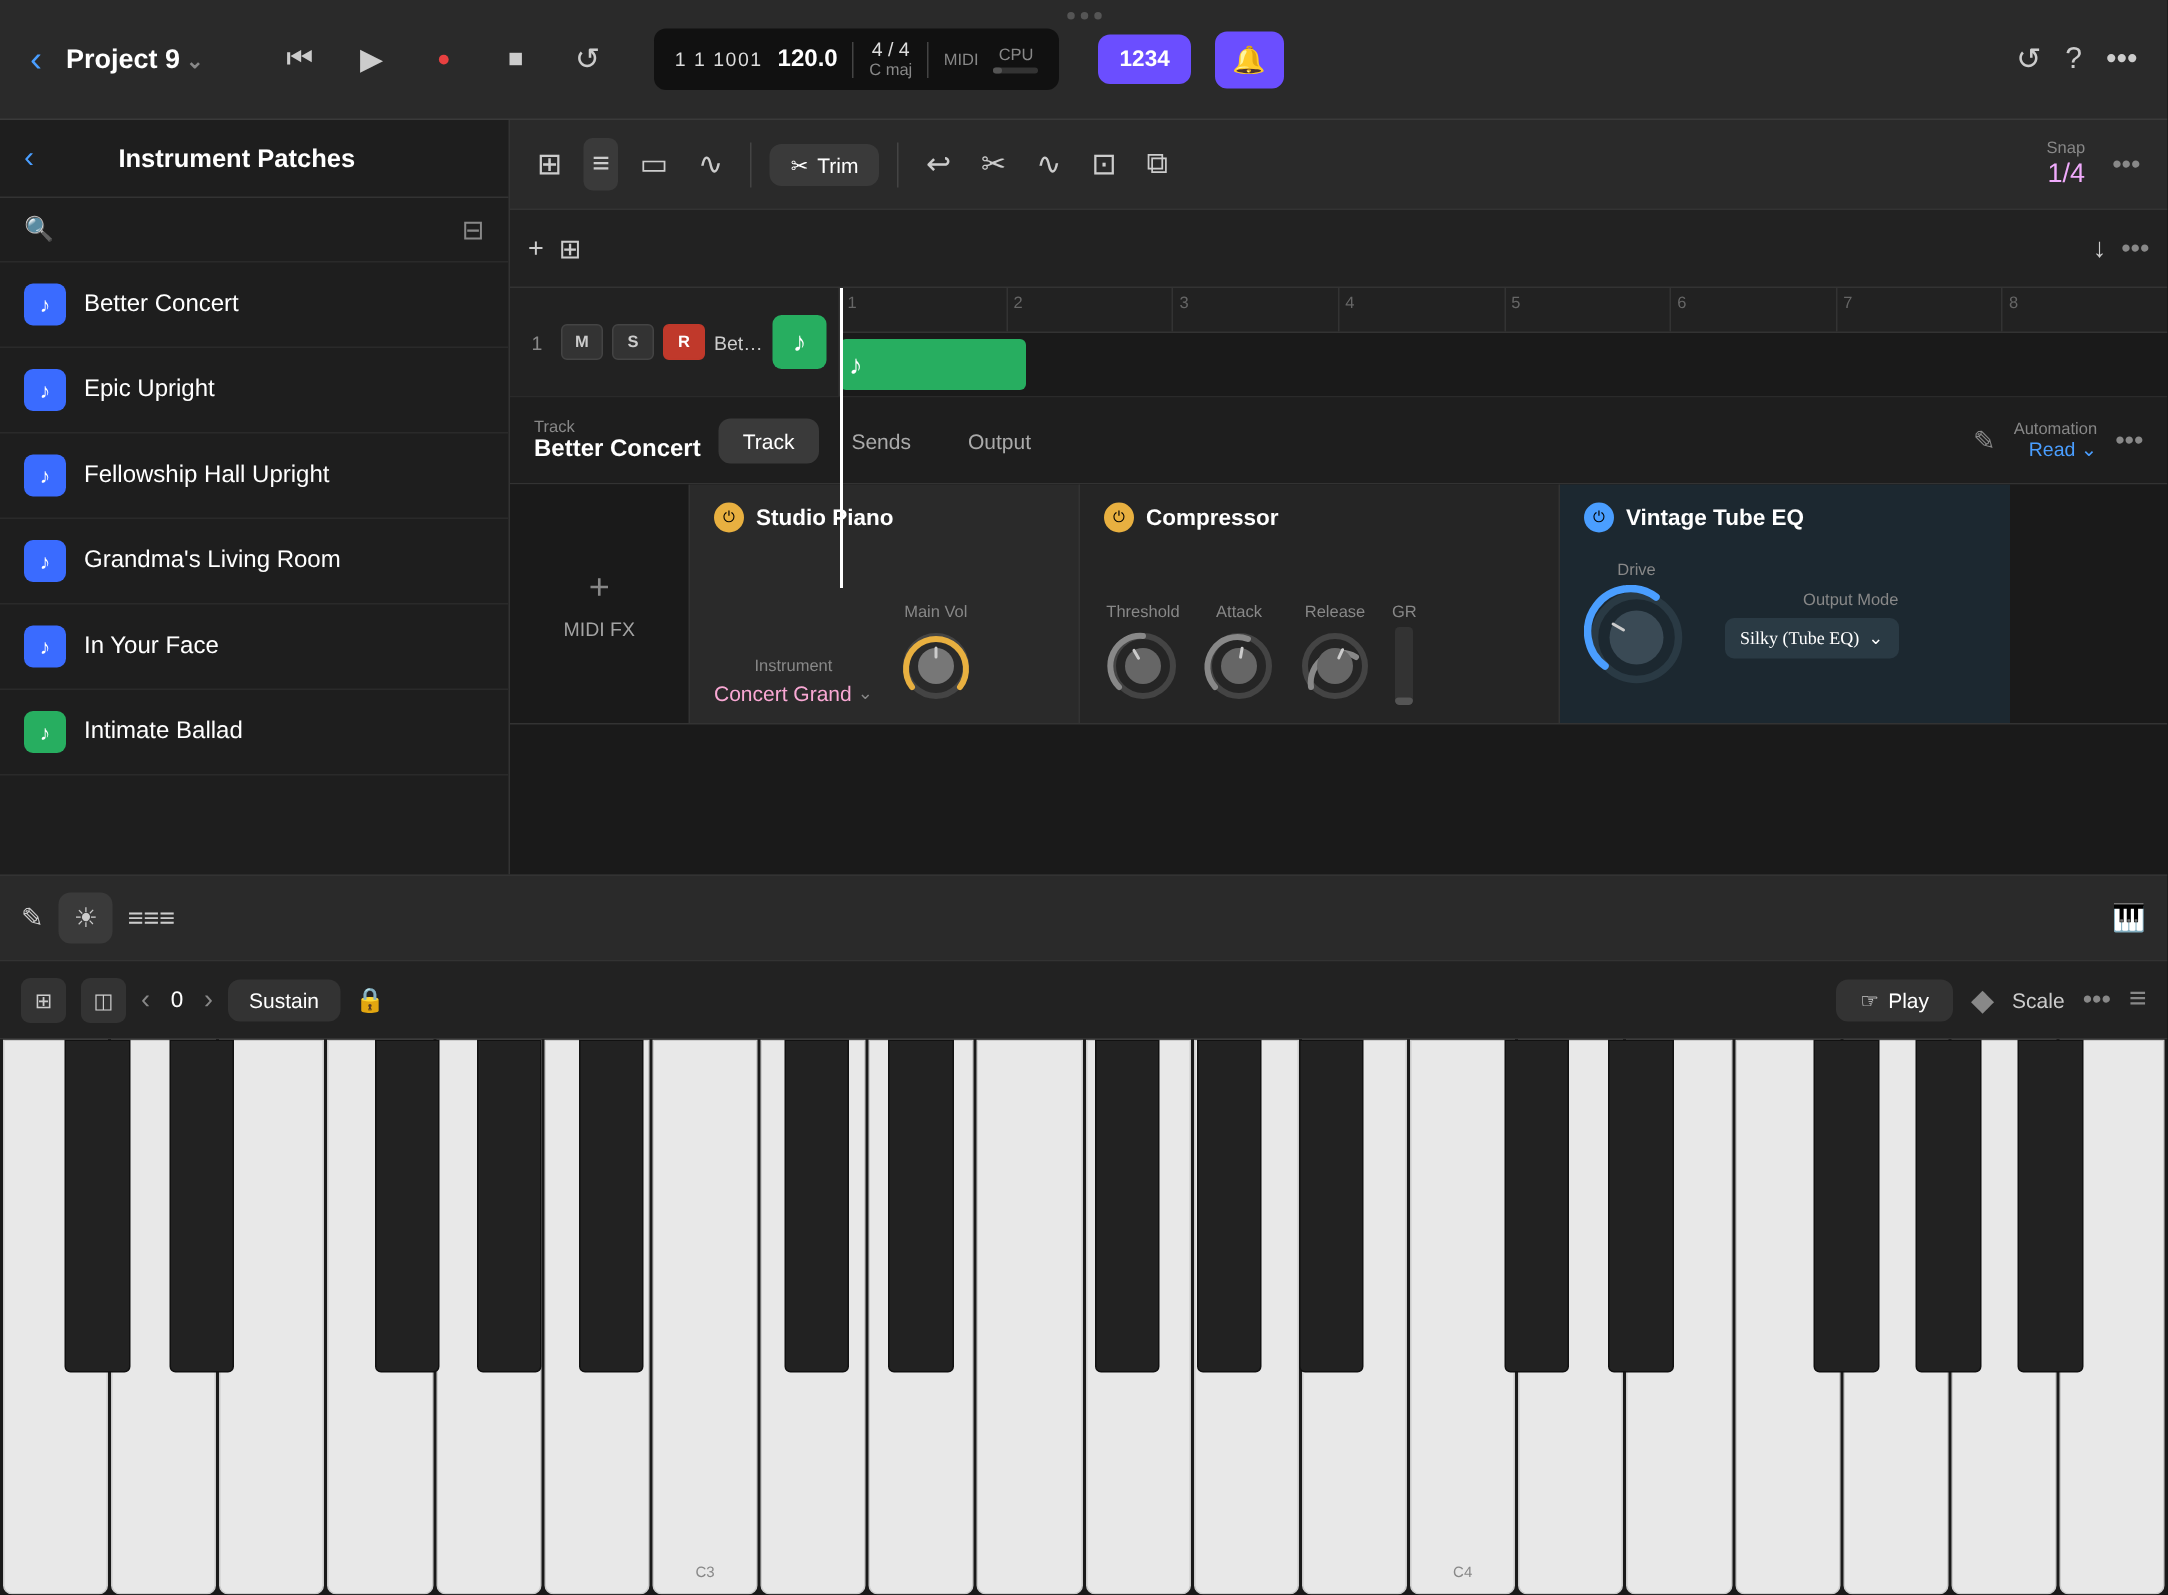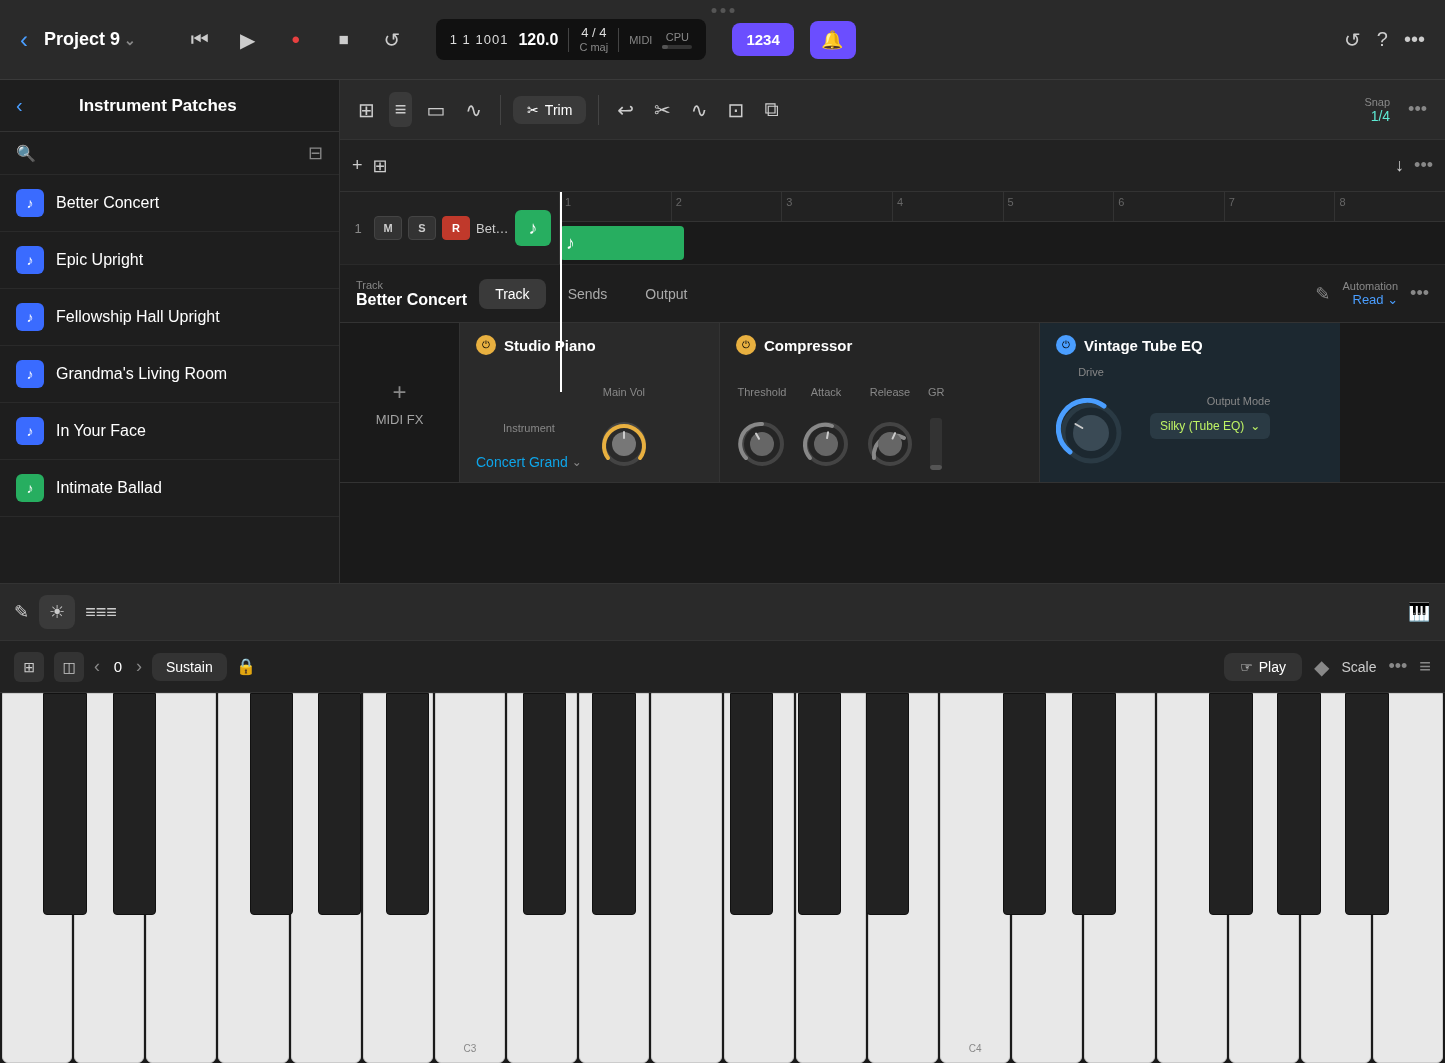--- a/index.html
+++ b/index.html
@@ -299,21 +299,21 @@
       cursor: pointer;
       display: flex;
       align-items: center;
       gap: 6px;
     }
     .snap-info {
       margin-left: auto;
       text-align: right;
     }
     .snap-label { font-size: 11px; color: #888; }
-    .snap-value { font-size: 14px; color: #5eead4; margin-left: 39px; }
+    .snap-value { font-size: 18px; color: #f0abfc; margin-left: 39px; }
     .toolbar-more { color: #888; font-size: 18px; }
 
     
     .track-list-header {
       height: 52px;
       background: #222;
       display: flex;
       align-items: center;
       padding: 0 12px;
       gap: 8px;
@@ -420,21 +420,21 @@
       cursor: pointer;
     }
     .plugin-power.blue { background: #4a9eff; }
     .plugin-name { font-size: 15px; font-weight: 600; color: #fff; }
     .plugin-body {
       display: flex;
       gap: 16px;
       align-items: flex-end;
       flex: 1;
     }
-    .knob-group { display: flex; flex-direction: column; align-items: center; gap: 20px; }
+    .knob-group { display: flex; flex-direction: column; align-items: center; gap: 4px; }
     .knob-label { font-size: 11px; color: #888; }
 
     
     .knob-container {
       width: 52px;
       height: 52px;
       position: relative;
     }
     .knob-svg { width: 100%; height: 100%; }
 
@@ -820,21 +820,21 @@
 
     <div class="plugin-card" style="min-width:220px;max-width:260px;">
       <div class="plugin-header">
         <div class="plugin-power">⏻</div>
         <span class="plugin-name">Studio Piano</span>
       </div>
       <div class="plugin-body">
         <div class="knob-group">
           <span class="knob-label">Instrument</span>
           <div style="display:flex;align-items:center;gap:4px;">
-            <span style="font-size:14px;color:#0ea5e9;">Concert Grand</span>
+            <span style="font-size:14px;color:#f9a8d4;">Concert Grand</span>
             <span style="color:#888;font-size:12px;">⌄</span>
           </div>
         </div>
         <div class="knob-group">
           <span class="knob-label">Main Vol</span>
           <div class="knob-container">
             <svg class="knob-svg knob-gold" viewBox="0 0 52 52">
               <circle cx="26" cy="26" r="20" class="knob-ring"></circle>
               <path d="M 10 40 A 20 20 0 1 1 42 40" class="knob-fill" stroke="#e8b040" stroke-width="4" fill="none" stroke-linecap="round"></path>
               <circle cx="26" cy="26" r="12" fill="#777"></circle>
@@ -905,21 +905,21 @@
             <svg viewBox="0 0 70 70" width="70" height="70">
               <circle cx="35" cy="35" r="28" fill="none" stroke="#2a3a44" stroke-width="5"></circle>
               <path d="M 14 54 A 28 28 0 1 1 48 8" fill="none" stroke="#4a9eff" stroke-width="5" stroke-linecap="round"></path>
               <circle cx="35" cy="35" r="18" fill="#3a4a55"></circle>
               <line x1="35" y1="17" x2="35" y2="25" stroke="#ccc" stroke-width="2" stroke-linecap="round" transform="rotate(-60 35 35)"></line>
             </svg>
           </div>
         </div>
         <div style="display:flex;flex-direction:column;gap:6px;align-items:flex-end;">
           <span class="knob-label">Output Mode</span>
-          <div style="background:#2a3a44;border-radius:6px;padding:6px 10px;color:#bef264;font-size:12px;display:flex;align-items:center;gap:6px;">
+          <div style="background:#2a3a44;border-radius:6px;padding:6px 10px;color:#ffffff;font-size:12px;display:flex;align-items:center;gap:6px;font-family:Liberation Serif, serif;">
             <span>Silky (Tube EQ)</span>
             <span>⌄</span>
           </div>
         </div>
       </div>
     </div>
 
   </div>
 
 </div>

